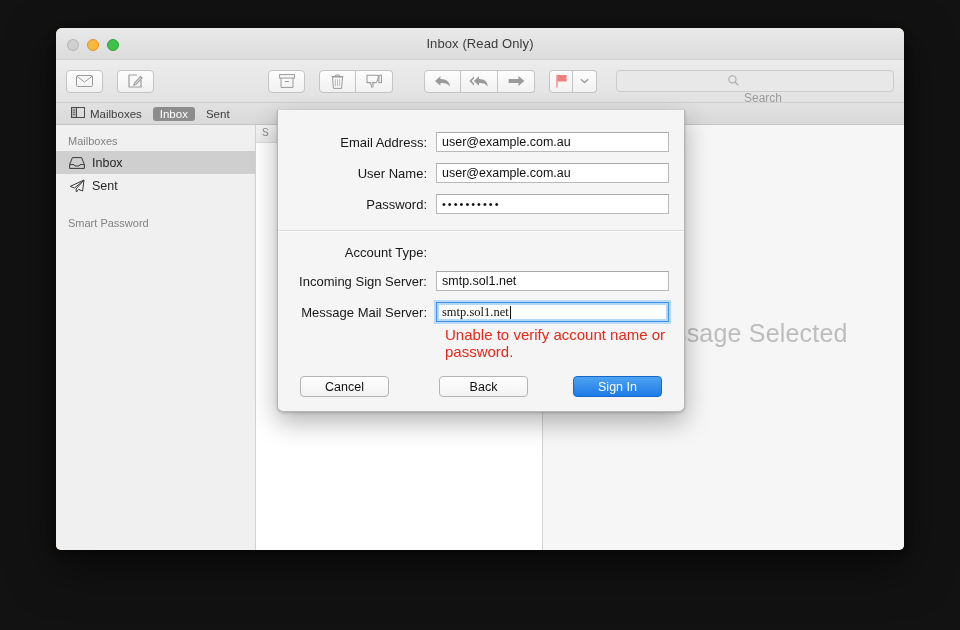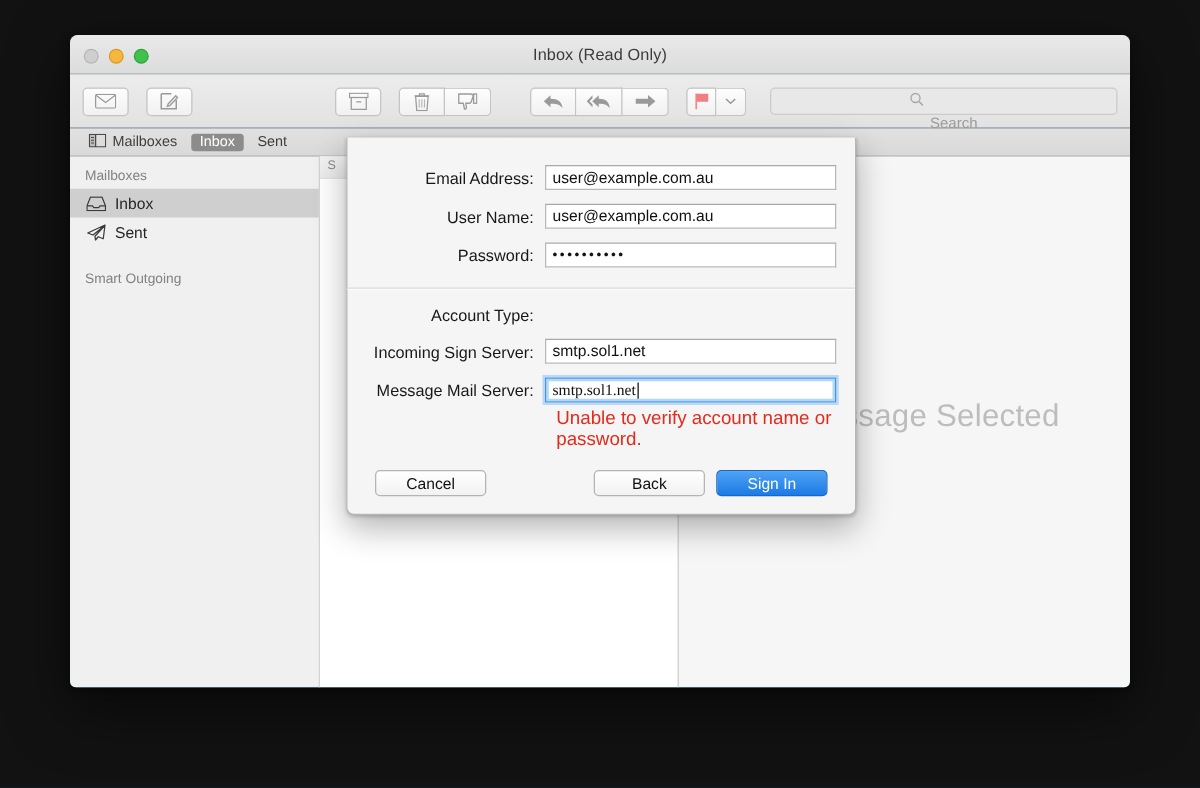--- a/index.html
+++ b/index.html
@@ -21,21 +21,21 @@
     background: #121212;
   }
 
   
   #mail-window {
     position: absolute;
     left: 56px;
     top: 28px;
     width: 848px;
     height: 522px;
-    background: #0c4a6e;
+    background: #fdba74;
     border-radius: 6px 6px 5px 5px;
     box-shadow: 0 16px 48px rgba(0,0,0,0.55), 0 2px 8px rgba(0,0,0,0.4);
     overflow: hidden;
     display: flex;
     flex-direction: column;
   }
 
   
   .titlebar {
     position: relative;
@@ -333,21 +333,21 @@
     justify-content: center;
     cursor: default;
     padding: 0 12px;
   }
   .btn.primary {
     background: linear-gradient(to bottom,#4ea3f2,#1c7ae5);
     border-color: #1468c9;
     color: #ffffff;
     margin-left: 9px;
   }
-  .btn-right { margin-left: auto; display: flex; }
+  .btn-right { margin-left: auto; display: flex; gap: 36px; }
 
   
   .resize-grip {
     position: absolute;
     right: 1px; bottom: 1px;
     width: 12px; height: 12px;
   }
 </style>
 </head>
 <body>
@@ -522,21 +522,21 @@
 
         <div class="sb-item">
           <span class="sb-ico">
             <svg width="16" height="14" viewBox="0 0 16 14">
               <path d="M15 1 L1.2 7.4 L5.4 9 L14.4 1.8 L7 10 L7.4 13 L9.6 10.4 L13.6 12 Z" fill="none" stroke="#3a3a3a" stroke-width="1" stroke-linejoin="round"></path>
             </svg>
           </span>
           <span>Sent</span>
         </div>
 
-        <div class="sb-header spaced">Smart Outgoing</div>
+        <div class="sb-header spaced">Smart Password</div>
       </div>
 
       <div class="msglist">
         <div class="msglist-header">S</div>
       </div>
 
       <div class="preview">
         <div class="no-msg">No Message Selected</div>
       </div>
     </div>

